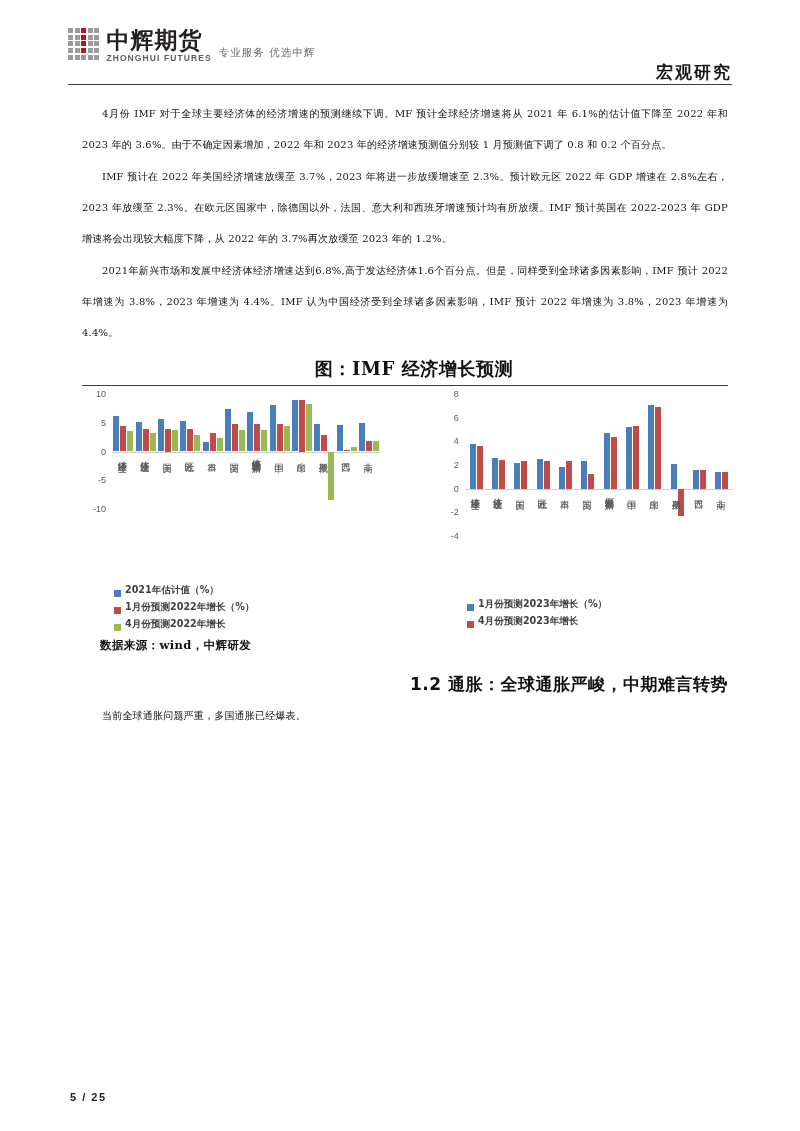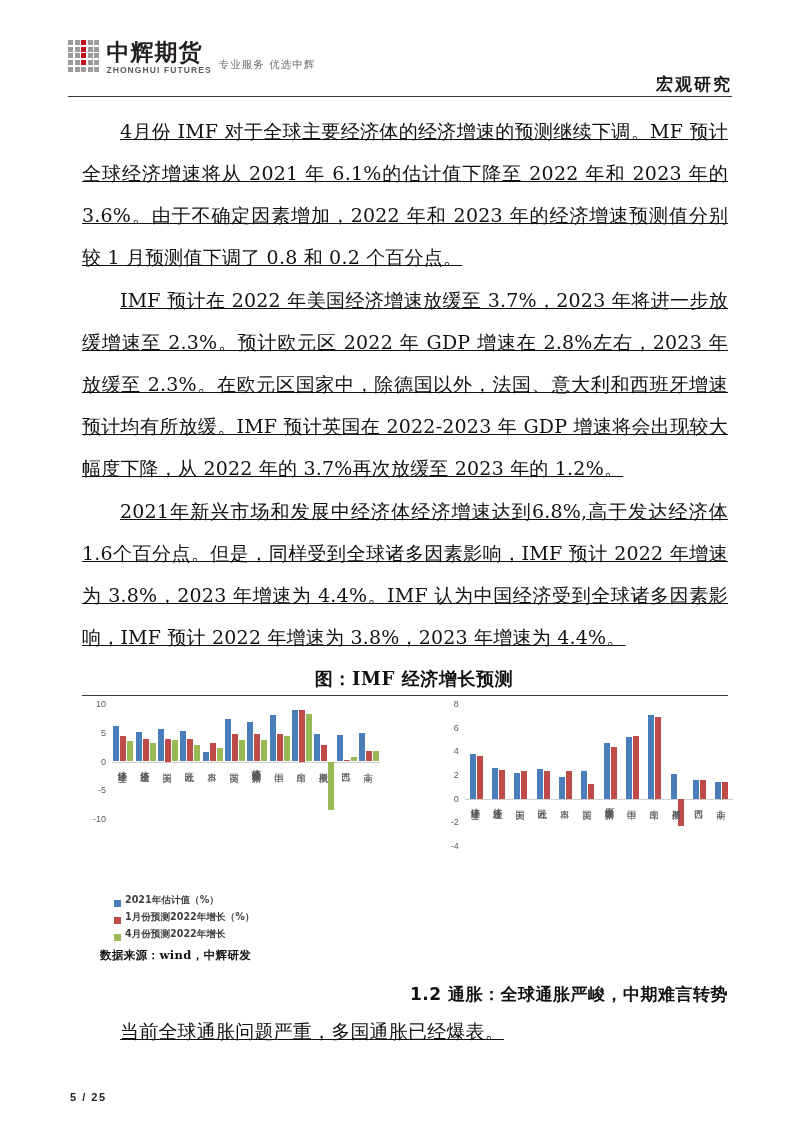--- a/index.html
+++ b/index.html
@@ -7,21 +7,20 @@
     width:800px;height:1131px;
     background:#ffffff;
     font-family:"Liberation Serif", serif;
     color:#1a1a1a;
     position:relative;
     overflow:hidden;
   }
   .page{
     position:absolute;inset:0;
     padding:0;
-    margin-top:12px;
   }
 
   
   .header{
     position:absolute;left:68px;top:28px;width:664px;height:60px;
   }
   .logo-wrap{display:flex;align-items:flex-end;gap:7px;}
   .logo-grid{
     display:grid;
     grid-template-columns:repeat(5,5px);
@@ -56,28 +55,27 @@
     border-top:1.6px solid #3b3b3b;
   }
 
   
   .content{
     position:absolute;left:82px;top:98px;width:646px;
   }
   p.para{
     margin:0 0 1px 0;
     font-family:"DejaVu Serif", serif;
-    font-size:19px;
-    line-height:42px;
+    font-size:10px;
+    line-height:31px;
     text-align:justify;
     text-justify:inter-ideograph;
     text-indent:2em;
     letter-spacing:0.2px;
     color:#111;
-    text-decoration:underline;
   }
 
   
   .fig-title{
     margin-top:9px;
     font-family:"DejaVu Serif", serif;
     font-weight:700;font-size:18px;color:#111;
     padding-left:18px;letter-spacing:0.6px;text-align:center;
   }
   .fig-rule{
@@ -303,20 +301,30 @@
             <div style="position: absolute; width: 6px; background: rgb(74, 126, 187); left: 243.667px; top: 77.8167px; height: 24.85px;"></div>
             <div style="position: absolute; width: 6px; background: rgb(190, 75, 72); left: 250.667px; top: 102.667px; height: 27.2167px;"></div>
             <div class="cat" style="left: 245.167px; top: 106.667px;">俄罗斯</div>
             <div style="position: absolute; width: 6px; background: rgb(74, 126, 187); left: 266px; top: 83.7333px; height: 18.9333px;"></div>
             <div style="position: absolute; width: 6px; background: rgb(190, 75, 72); left: 273px; top: 83.7333px; height: 18.9333px;"></div>
             <div class="cat" style="left: 267.5px; top: 106.667px;">巴西</div>
             <div style="position: absolute; width: 6px; background: rgb(74, 126, 187); left: 288.333px; top: 86.1px; height: 16.5667px;"></div>
             <div style="position: absolute; width: 6px; background: rgb(190, 75, 72); left: 295.333px; top: 86.1px; height: 16.5667px;"></div>
             <div class="cat" style="left: 289.833px; top: 106.667px;">南非</div>
           </div>
+        <div class="legend" id="legend1" style="left:40px;top:212px;">
+            <div>
+              <i style="background: rgb(74, 126, 187);"></i>
+              <span>1月份预测2023年增长（%）</span>
+            </div>
+            <div>
+              <i style="background: rgb(190, 75, 72);"></i>
+              <span>4月份预测2023年增长</span>
+            </div>
+          </div>
       </div>
     </div>
 
     <div class="source">数据来源：wind，中辉研发</div>
 
 
     <h2 class="section">1.2 通胀：全球通胀严峻，中期难言转势</h2>
     <p class="para">当前全球通胀问题严重，多国通胀已经爆表。</p>
   </div>
 

